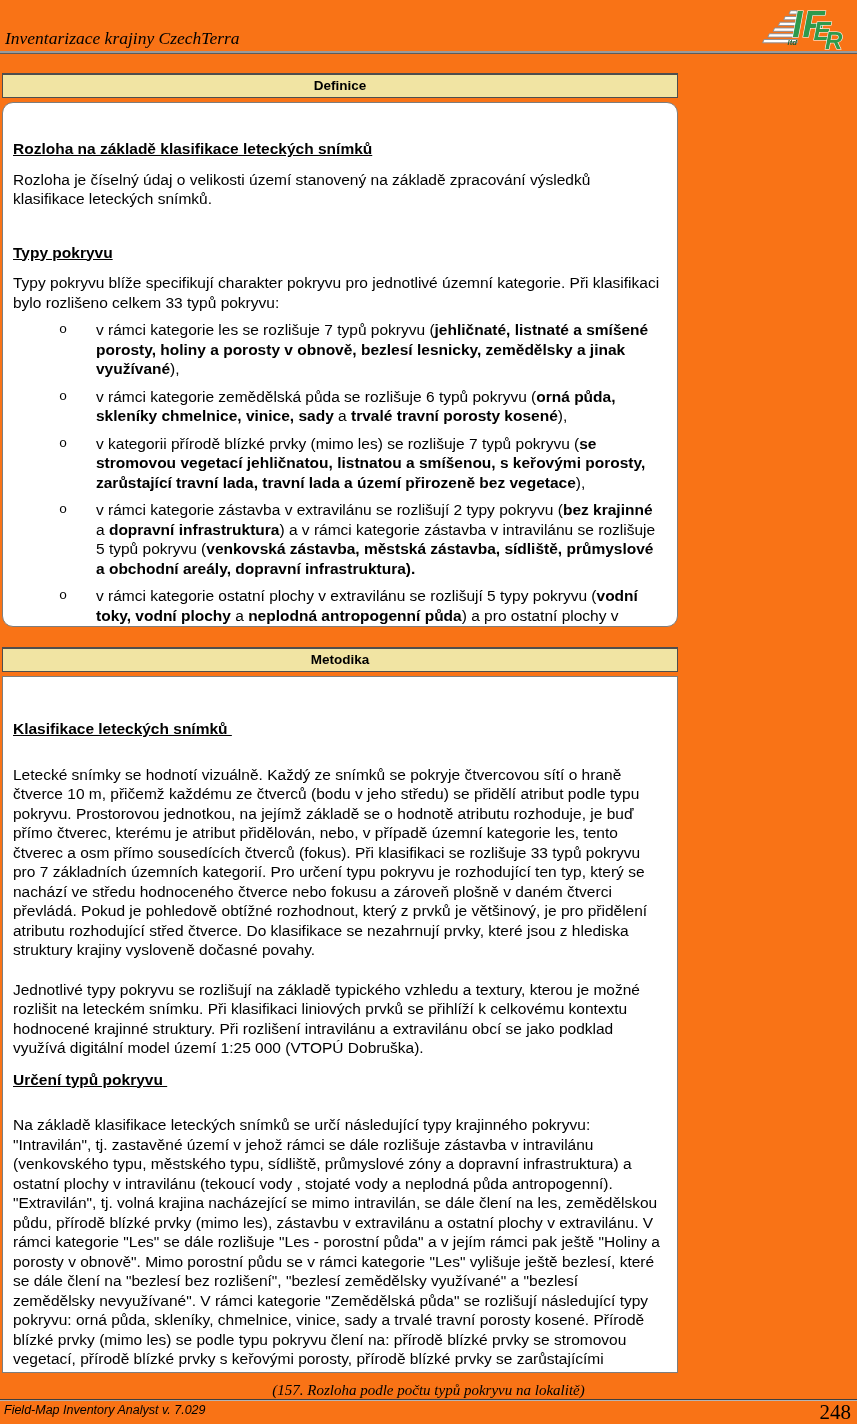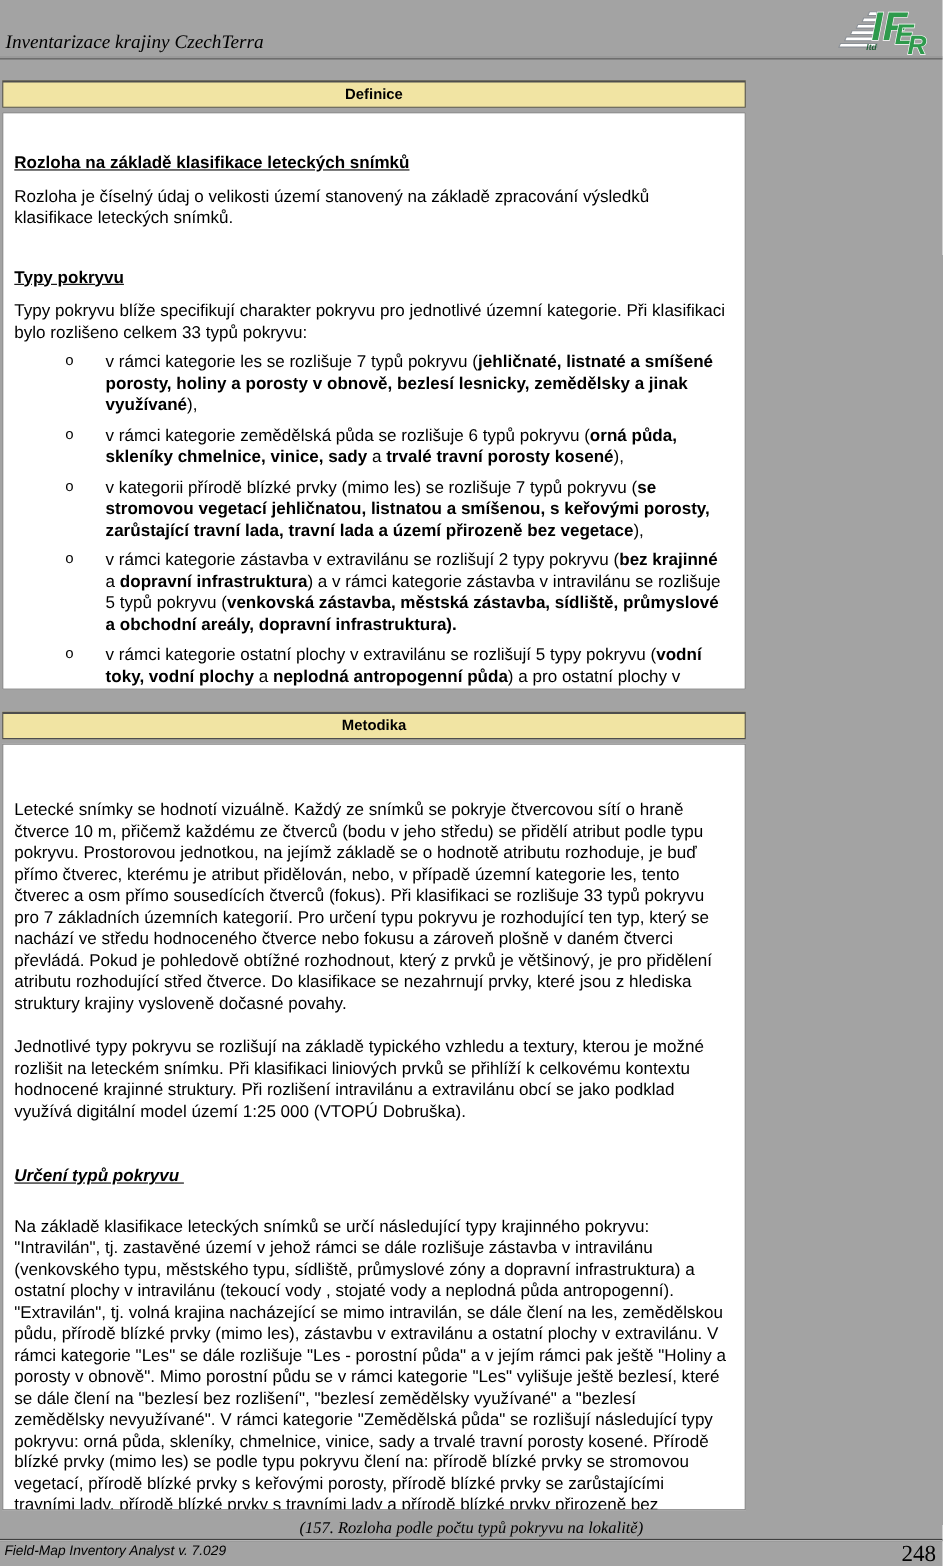--- a/index.html
+++ b/index.html
@@ -1,37 +1,37 @@
 <!DOCTYPE html>
 <html><head>
 <meta charset="utf-8">
 <style>
   html,body{margin:0;padding:0;background:#fff;}
-  .page{position:relative;width:857px;height:1424px;background:#a3a3a3;overflow:hidden;
+  .page{position:relative;width:857px;height:1424px;background:#f97316;overflow:hidden;
         font-family:"Liberation Sans","DejaVu Sans",sans-serif;font-size:15.5px;line-height:19.5px;color:#000;}
 
   
   .hdr-title{position:absolute;top:28px;left:5px;
              font-family:"Liberation Serif","DejaVu Serif",serif;font-style:italic;font-size:17.5px;line-height:20px;}
   .logo{position:absolute;top:2px;right:8px;}
   .hdr-rule{position:absolute;top:51px;left:0;width:857px;height:2px;background:#9a9a9a;border-bottom:1px solid #5c5c5c;}
 
   
   .main{position:absolute;top:73px;left:2px;width:676px;}
   .banner{box-sizing:border-box;height:25px;border:1px solid #4e4e4e;border-top-width:2px;
           text-align:center;font-weight:bold;font-size:13.5px;line-height:21px;background:#F1E4A3;}
   .banner-metodika{margin-top:20px;}
   .box{box-sizing:border-box;border:1px solid #7d7d7d;background:#fff;margin-top:4px;
        padding:24px 14px 8px 10px;overflow:hidden;}
-  .box-definice{height:525px;}
+  .box-definice{height:525px;border-radius:11px;}
   .box-metodika{height:697px;}
 
   .h{font-weight:bold;text-decoration:underline;white-space:pre-wrap;margin:12px 0 0 0;}
   .box-metodika .h-first{margin-top:18px;}
-  .box-metodika .h-second{margin-top:40px;font-style:italic;}
+  .box-metodika .h-second{margin-top:12px;}
   p{margin:11px 0 0 0;}
   .box-metodika p{margin-top:26px;}
   .box-metodika .p-mid{margin-top:20px;}
 
   .list{margin-top:7px;}
   .li{display:flex;padding-left:46px;margin-top:8px;}
   .li .marker{flex:none;width:37px;font-family:"Liberation Mono","DejaVu Sans Mono",monospace;font-size:13.5px;}
   .li .li-text{flex:1;}
   b{font-weight:bold;}
 
@@ -99,20 +99,21 @@
         <div class="li">
           <span class="marker">o</span>
           <div class="li-text"><span>v rámci kategorie ostatní plochy v extravilánu se rozlišují 5 typy pokryvu (</span><b>vodní toky, vodní plochy</b><span> a </span><b>neplodná antropogenní půda</b><span>) a pro ostatní plochy v intravilánu se rozlišují 3 typy pokryvu (</span><b>vodní toky, vodní plochy a neplodná antropogenní půda</b><span>).</span></div>
         </div>
       </div>
     </div>
 
     <div class="banner banner-metodika" style="background-color: rgb(241, 228, 163);">Metodika</div>
 
     <div class="box box-metodika">
+      <div class="h h-first">Klasifikace leteckých snímků </div>
       <p>Letecké snímky se hodnotí vizuálně. Každý ze snímků se pokryje čtvercovou sítí o hraně čtverce 10 m, přičemž každému ze čtverců (bodu v jeho středu) se přidělí atribut podle typu pokryvu. Prostorovou jednotkou, na jejímž základě se o hodnotě atributu rozhoduje, je buď přímo čtverec, kterému je atribut přidělován, nebo, v případě územní kategorie les, tento čtverec a osm přímo sousedících čtverců (fokus). Při klasifikaci se rozlišuje 33 typů pokryvu pro 7 základních územních kategorií. Pro určení typu pokryvu je rozhodující ten typ, který se nachází ve středu hodnoceného čtverce nebo fokusu a zároveň plošně v daném čtverci převládá. Pokud je pohledově obtížné rozhodnout, který z prvků je většinový, je pro přidělení atributu rozhodující střed čtverce. Do klasifikace se nezahrnují prvky, které jsou z hlediska struktury krajiny vysloveně dočasné povahy.</p>
       <p class="p-mid">Jednotlivé typy pokryvu se rozlišují na základě typického vzhledu a textury, kterou je možné rozlišit na leteckém snímku. Při klasifikaci liniových prvků se přihlíží k celkovému kontextu hodnocené krajinné struktury. Při rozlišení intravilánu a extravilánu obcí se jako podklad využívá digitální model území 1:25 000 (VTOPÚ Dobruška).</p>
       <div class="h h-second">Určení typů pokryvu </div>
       <p>Na základě klasifikace leteckých snímků se určí následující typy krajinného pokryvu: "Intravilán", tj. zastavěné území v jehož rámci se dále rozlišuje zástavba v intravilánu (venkovského typu, městského typu, sídliště, průmyslové zóny a dopravní infrastruktura) a ostatní plochy v intravilánu (tekoucí vody , stojaté vody a neplodná půda antropogenní). "Extravilán", tj. volná krajina nacházející se mimo intravilán, se dále člení na les, zemědělskou půdu, přírodě blízké prvky (mimo les), zástavbu v extravilánu a ostatní plochy v extravilánu. V rámci kategorie "Les" se dále rozlišuje "Les - porostní půda" a v jejím rámci pak ještě "Holiny a porosty v obnově". Mimo porostní půdu se v rámci kategorie "Les" vylišuje ještě bezlesí, které se dále člení na "bezlesí bez rozlišení", "bezlesí zemědělsky využívané" a "bezlesí zemědělsky nevyužívané". V rámci kategorie "Zemědělská půda" se rozlišují následující typy pokryvu: orná půda, skleníky, chmelnice, vinice, sady a trvalé travní porosty kosené. Přírodě blízké prvky (mimo les) se podle typu pokryvu člení na: přírodě blízké prvky se stromovou vegetací, přírodě blízké prvky s keřovými porosty, přírodě blízké prvky se zarůstajícími travními lady, přírodě blízké prvky s travními lady a přírodě blízké prvky přirozeně bez vegetace. Zástavba v extravilánu se dále člení na zástavbu bez rozlišení (tj. zejména samostatně stojící budovy, zemědělské stavby, sklady, průmyslové objekty apod.) a dopravní infrastrukturu. V rámci ostatních ploch v extravilánu se dále rozlišují vodní plochy (tekoucí vody a stojaté vody) a neplodná půda antropogenní. V rámci lesa a přírodě blízkých</p>
     </div>
 
   </div>
 
   <div class="caption">(157. Rozloha podle počtu typů pokryvu na lokalitě)</div>
   <div class="foot-rule"></div>

